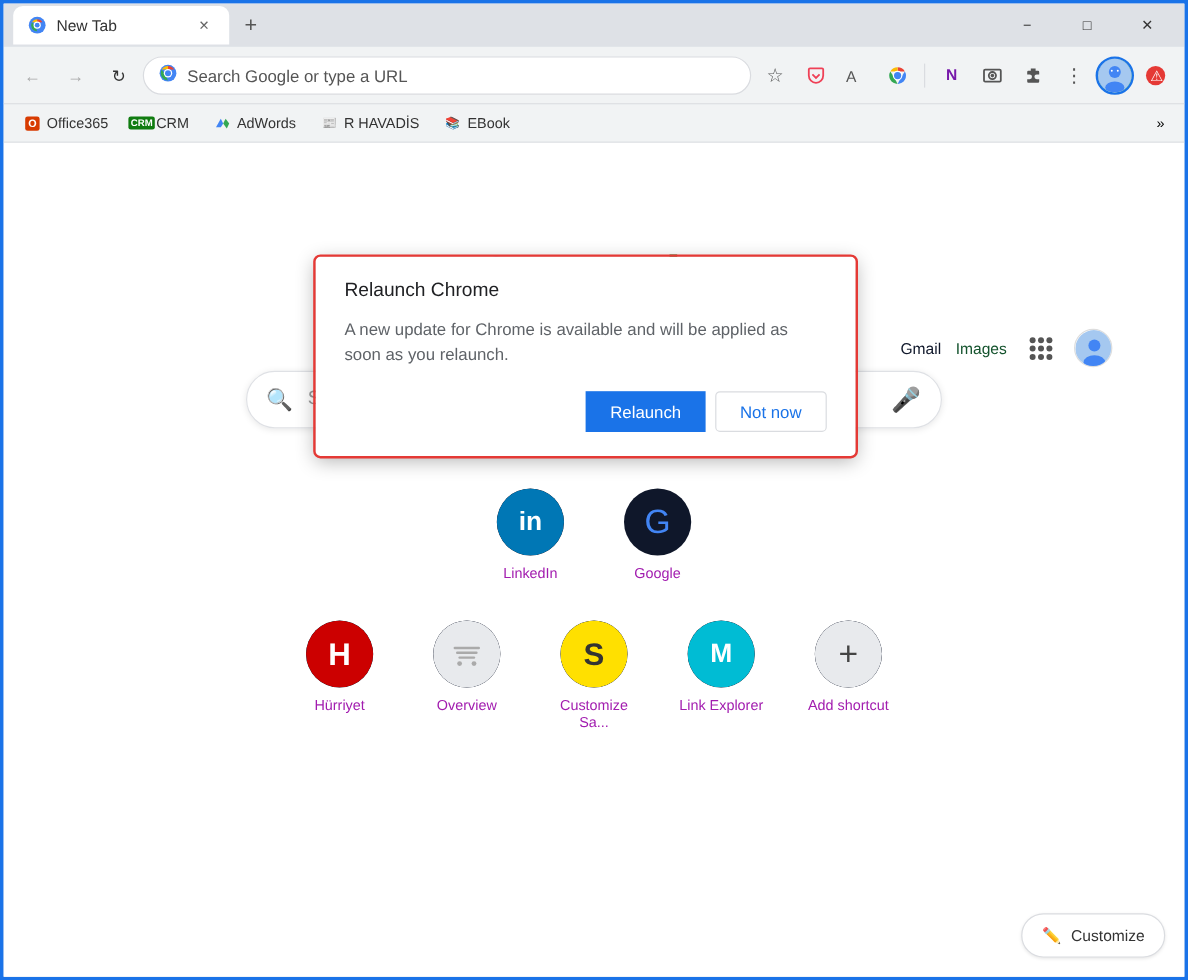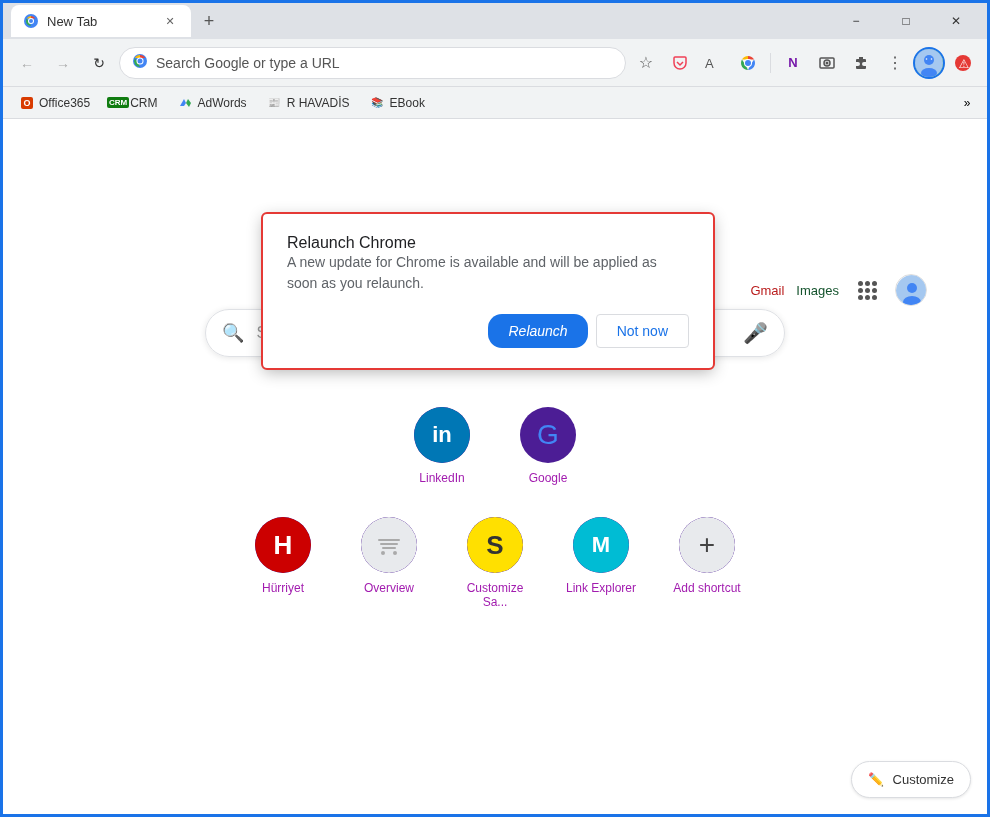--- a/index.html
+++ b/index.html
@@ -276,21 +276,21 @@
       gap: 8px;
       cursor: pointer;
       padding: 8px;
       border-radius: 8px;
       width: 90px;
     }
     .shortcut-icon {
       width: 56px;
       height: 56px;
       border-radius: 50%;
-      background: #4c1d95;
+      background: #0f172a;
       display: flex;
       align-items: center;
       justify-content: center;
       font-size: 24px;
       overflow: hidden;
     }
     .shortcut-label {
       font-size: 12px;
       color: #a21caf;
       text-align: center;
@@ -336,43 +336,42 @@
       border-radius: 4px;
       box-shadow: 0 4px 16px rgba(0,0,0,0.3);
       padding: 20px 24px;
       z-index: 100;
       outline: 2px solid #e53935;
     }
     .dialog-title {
       font-size: 16px;
       font-weight: 500;
       color: #202124;
-      margin-bottom: 0;
+      margin-bottom: 12px;
     }
     .dialog-body {
       font-size: 14px;
       color: #5f6368;
       margin-bottom: 20px;
       line-height: 1.5;
     }
     .dialog-actions {
       display: flex;
       justify-content: flex-end;
       gap: 8px;
     }
     .btn-relaunch {
       background: #1a73e8;
       color: #fff;
       border: none;
-      border-radius: 14px;
+      border-radius: 0;
       padding: 8px 20px;
       font-size: 14px;
       cursor: pointer;
       font-weight: 500;
-      font-style: italic;
     }
     .btn-not-now {
       background: #fff;
       color: #1a73e8;
       border: 1px solid #dadce0;
       border-radius: 4px;
       padding: 8px 20px;
       font-size: 14px;
       cursor: pointer;
       font-weight: 500;
@@ -673,21 +672,21 @@
 
     <div class="search-container">
       <div class="search-box">
         <span style="color:#9aa0a6; font-size:18px;">🔍</span>
         <span class="search-text">Search Google or type a URL</span>
         <span class="mic-icon">🎤</span>
       </div>
     </div>
 
     <div style="position:absolute; top:155px; right:60px; display:flex; align-items:center; gap:12px;">
-      <span style="font-size:13px; color:#b91c1c; cursor:pointer;">Gmail</span>
+      <span style="font-size:13px; color:#0f172a; cursor:pointer;">Gmail</span>
       <span style="font-size:13px; color:#14532d; cursor:pointer;">Images</span>
 
       <div style="width:32px; height:32px; border-radius:50%; display:flex; align-items:center; justify-content:center; cursor:pointer;">
         <div class="grid-icon">
           <div class="grid-dot"></div>
             <div class="grid-dot"></div>
             <div class="grid-dot"></div>
           <div class="grid-dot"></div>
             <div class="grid-dot"></div>
             <div class="grid-dot"></div>

